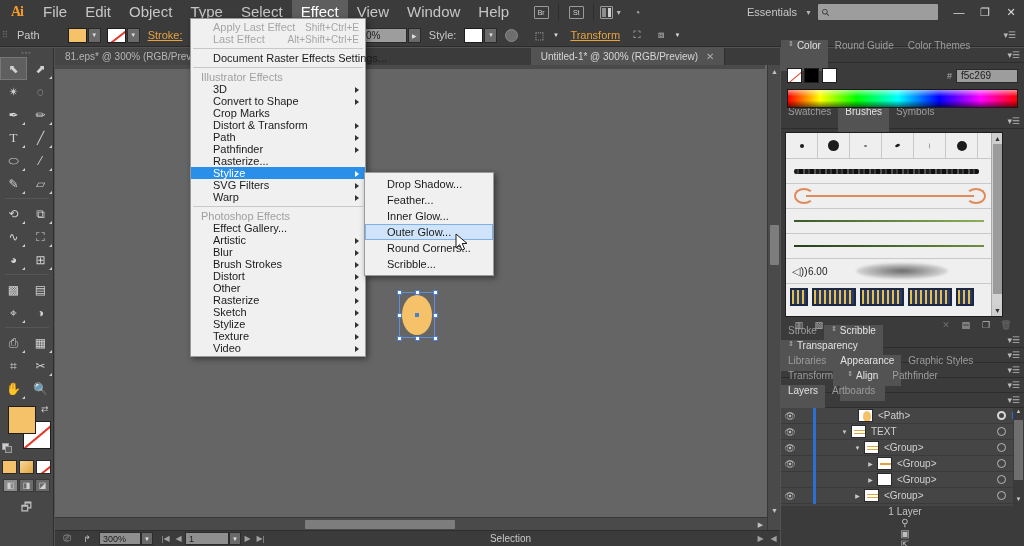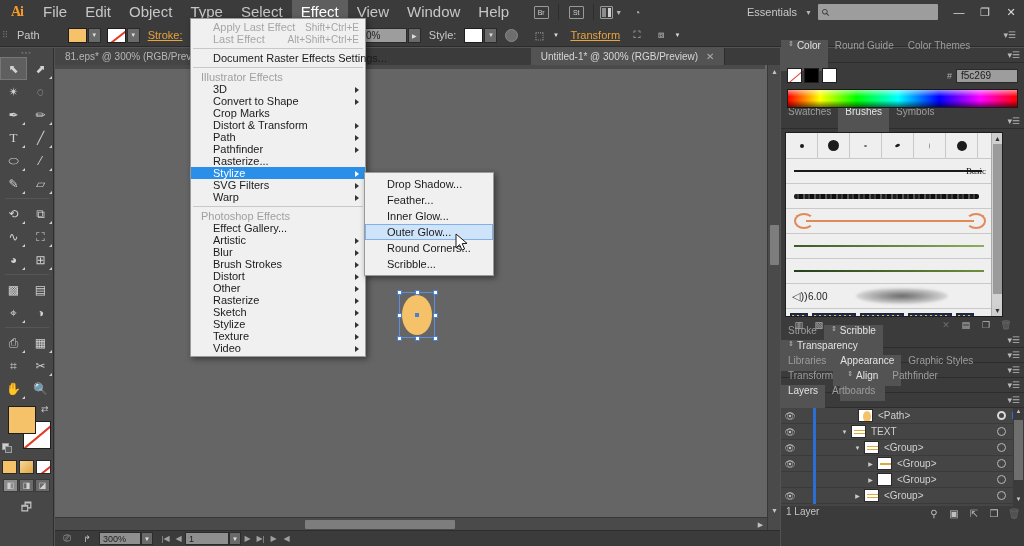--- a/index.html
+++ b/index.html
@@ -224,21 +224,21 @@
   .lrow{height:16px;display:flex;align-items:center;border-bottom:1px solid #3a3a3a;font-size:10px;color:#d0d0d0;}
   .eye{width:18px;text-align:center;font-size:9px;color:#c6c6c6;}
   .lockcol{width:14px;}
   .colbar{width:3px;height:16px;background:#2b6fd4;}
   .twist{width:13px;text-align:center;font-size:6px;color:#c9c9c9;}
   .thumb-sq{width:15px;height:13px;border:1px solid #2a2a2a;background:#fff;overflow:hidden;position:relative;}
   .lname{margin-left:5px;font-size:10px;}
   .target{margin-left:auto;width:9px;height:9px;border-radius:50%;border:1px solid #b9b9b9;margin-right:6px;}
   .target.sel{border:2px solid #d9d9d9;}
   .selbox{width:7px;height:7px;background:#2b6fd4;margin-right:5px;}
-  .lfooter{height:18px;display:flex;align-items:flex-start;background:#3b3b3b;font-size:10px;color:#c4c4c4;padding-left:5px;}
+  .lfooter{height:18px;display:flex;align-items:center;background:#3b3b3b;font-size:10px;color:#c4c4c4;padding-left:5px;flex-direction:column;}
   .lf-icon{width:20px;height:15px;display:flex;align-items:center;justify-content:center;color:#bfbfbf;font-size:10px;}
   .lf-icon.dim{color:#6a6a6a;}
   .lscroll{position:absolute;right:0;top:0;width:11px;height:100%;background:#3b3b3b;}
   .lscroll .t{position:absolute;left:1px;top:12px;width:9px;height:60px;background:#6e6e6e;}
 
   
   .dropdown{
     position:absolute;left:190px;top:18px;width:176px;background:#f0f0f0;
     border:1px solid #9a9a9a;box-shadow:2px 2px 6px rgba(0,0,0,.45);
     padding:2px 0;font-size:11px;color:#1b1b1b;z-index:60;
@@ -459,20 +459,21 @@
     <div style="width:4px"></div>
     <div class="sb-field" style="width:42px">300%</div>
     <div class="sb-drop">▼</div>
     <div style="width:6px"></div>
     <div class="sb-nav">|◀</div>
     <div class="sb-nav">◀</div>
     <div class="sb-field" style="width:44px">1</div>
     <div class="sb-drop">▼</div>
     <div class="sb-nav">▶</div>
     <div class="sb-nav">▶|</div>
+    <div class="sb-text">Selection</div>
     <div class="sb-nav">▶</div>
     <div class="sb-nav">◀</div>
   </div>
 
   <div class="rightpanels">
 
     <div class="ptabrow">
       <div class="ptab active">
         <span class="grip2">⇕</span>
         <span>Color</span>
@@ -515,24 +516,20 @@
             </div>
           <div class="bcell">
               <div class="dot" style="width:1px;height:6px;background:#9a9a9a"></div>
             </div>
           <div class="bcell">
               <div class="dot" style="width:10px;height:10px"></div>
             </div>
           <div style="flex:1;background:#3b3b3b"></div>
         </div>
         <div class="brow">
-          <div style="height:2px;width:188px;margin-left:8px;background:#1a1a1a"></div>
-          <span style="position:absolute;right:16px;font-size:9px;color:#111;font-family:'Liberation Serif',serif">Basic</span>
-        </div>
-        <div class="brow">
           <div class="charcoal"></div>
         </div>
         <div class="brow">
           <div class="arrowline">
             <div class="ln"></div>
             <div class="cl" style="left:2px;border-right-color:transparent"></div>
             <div class="cl" style="right:2px;border-left-color:transparent"></div>
           </div>
         </div>
         <div class="brow">

